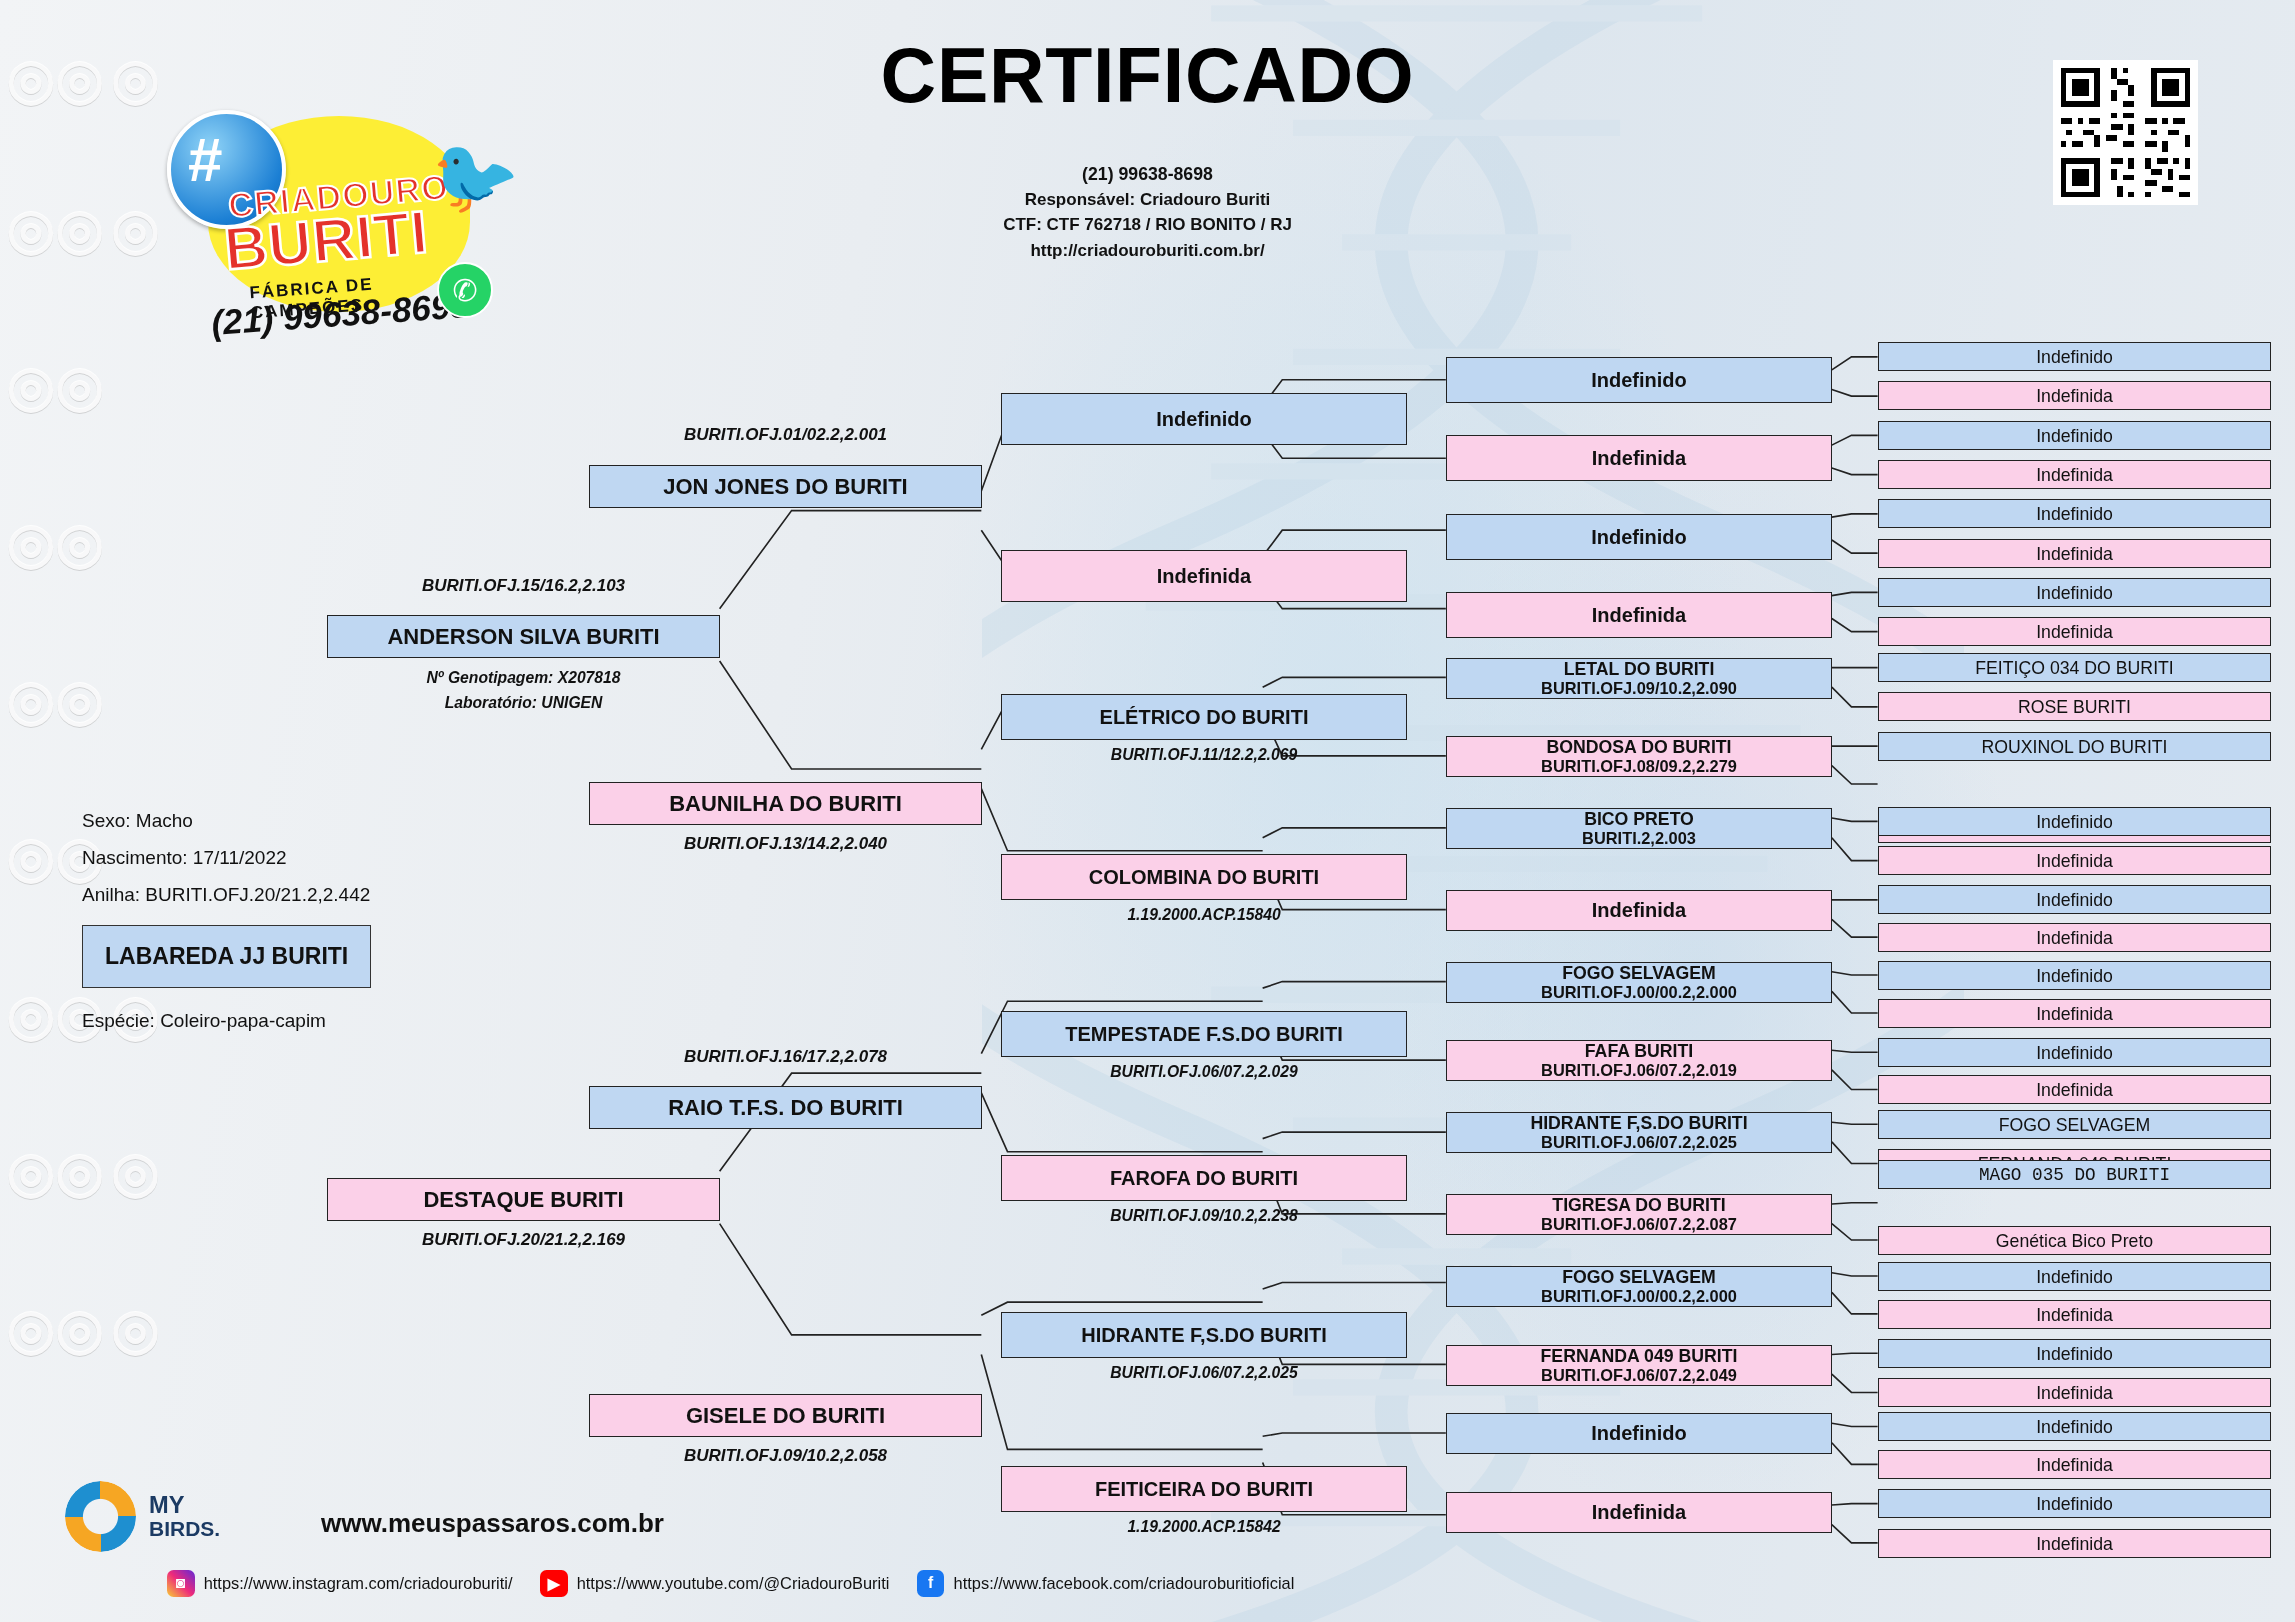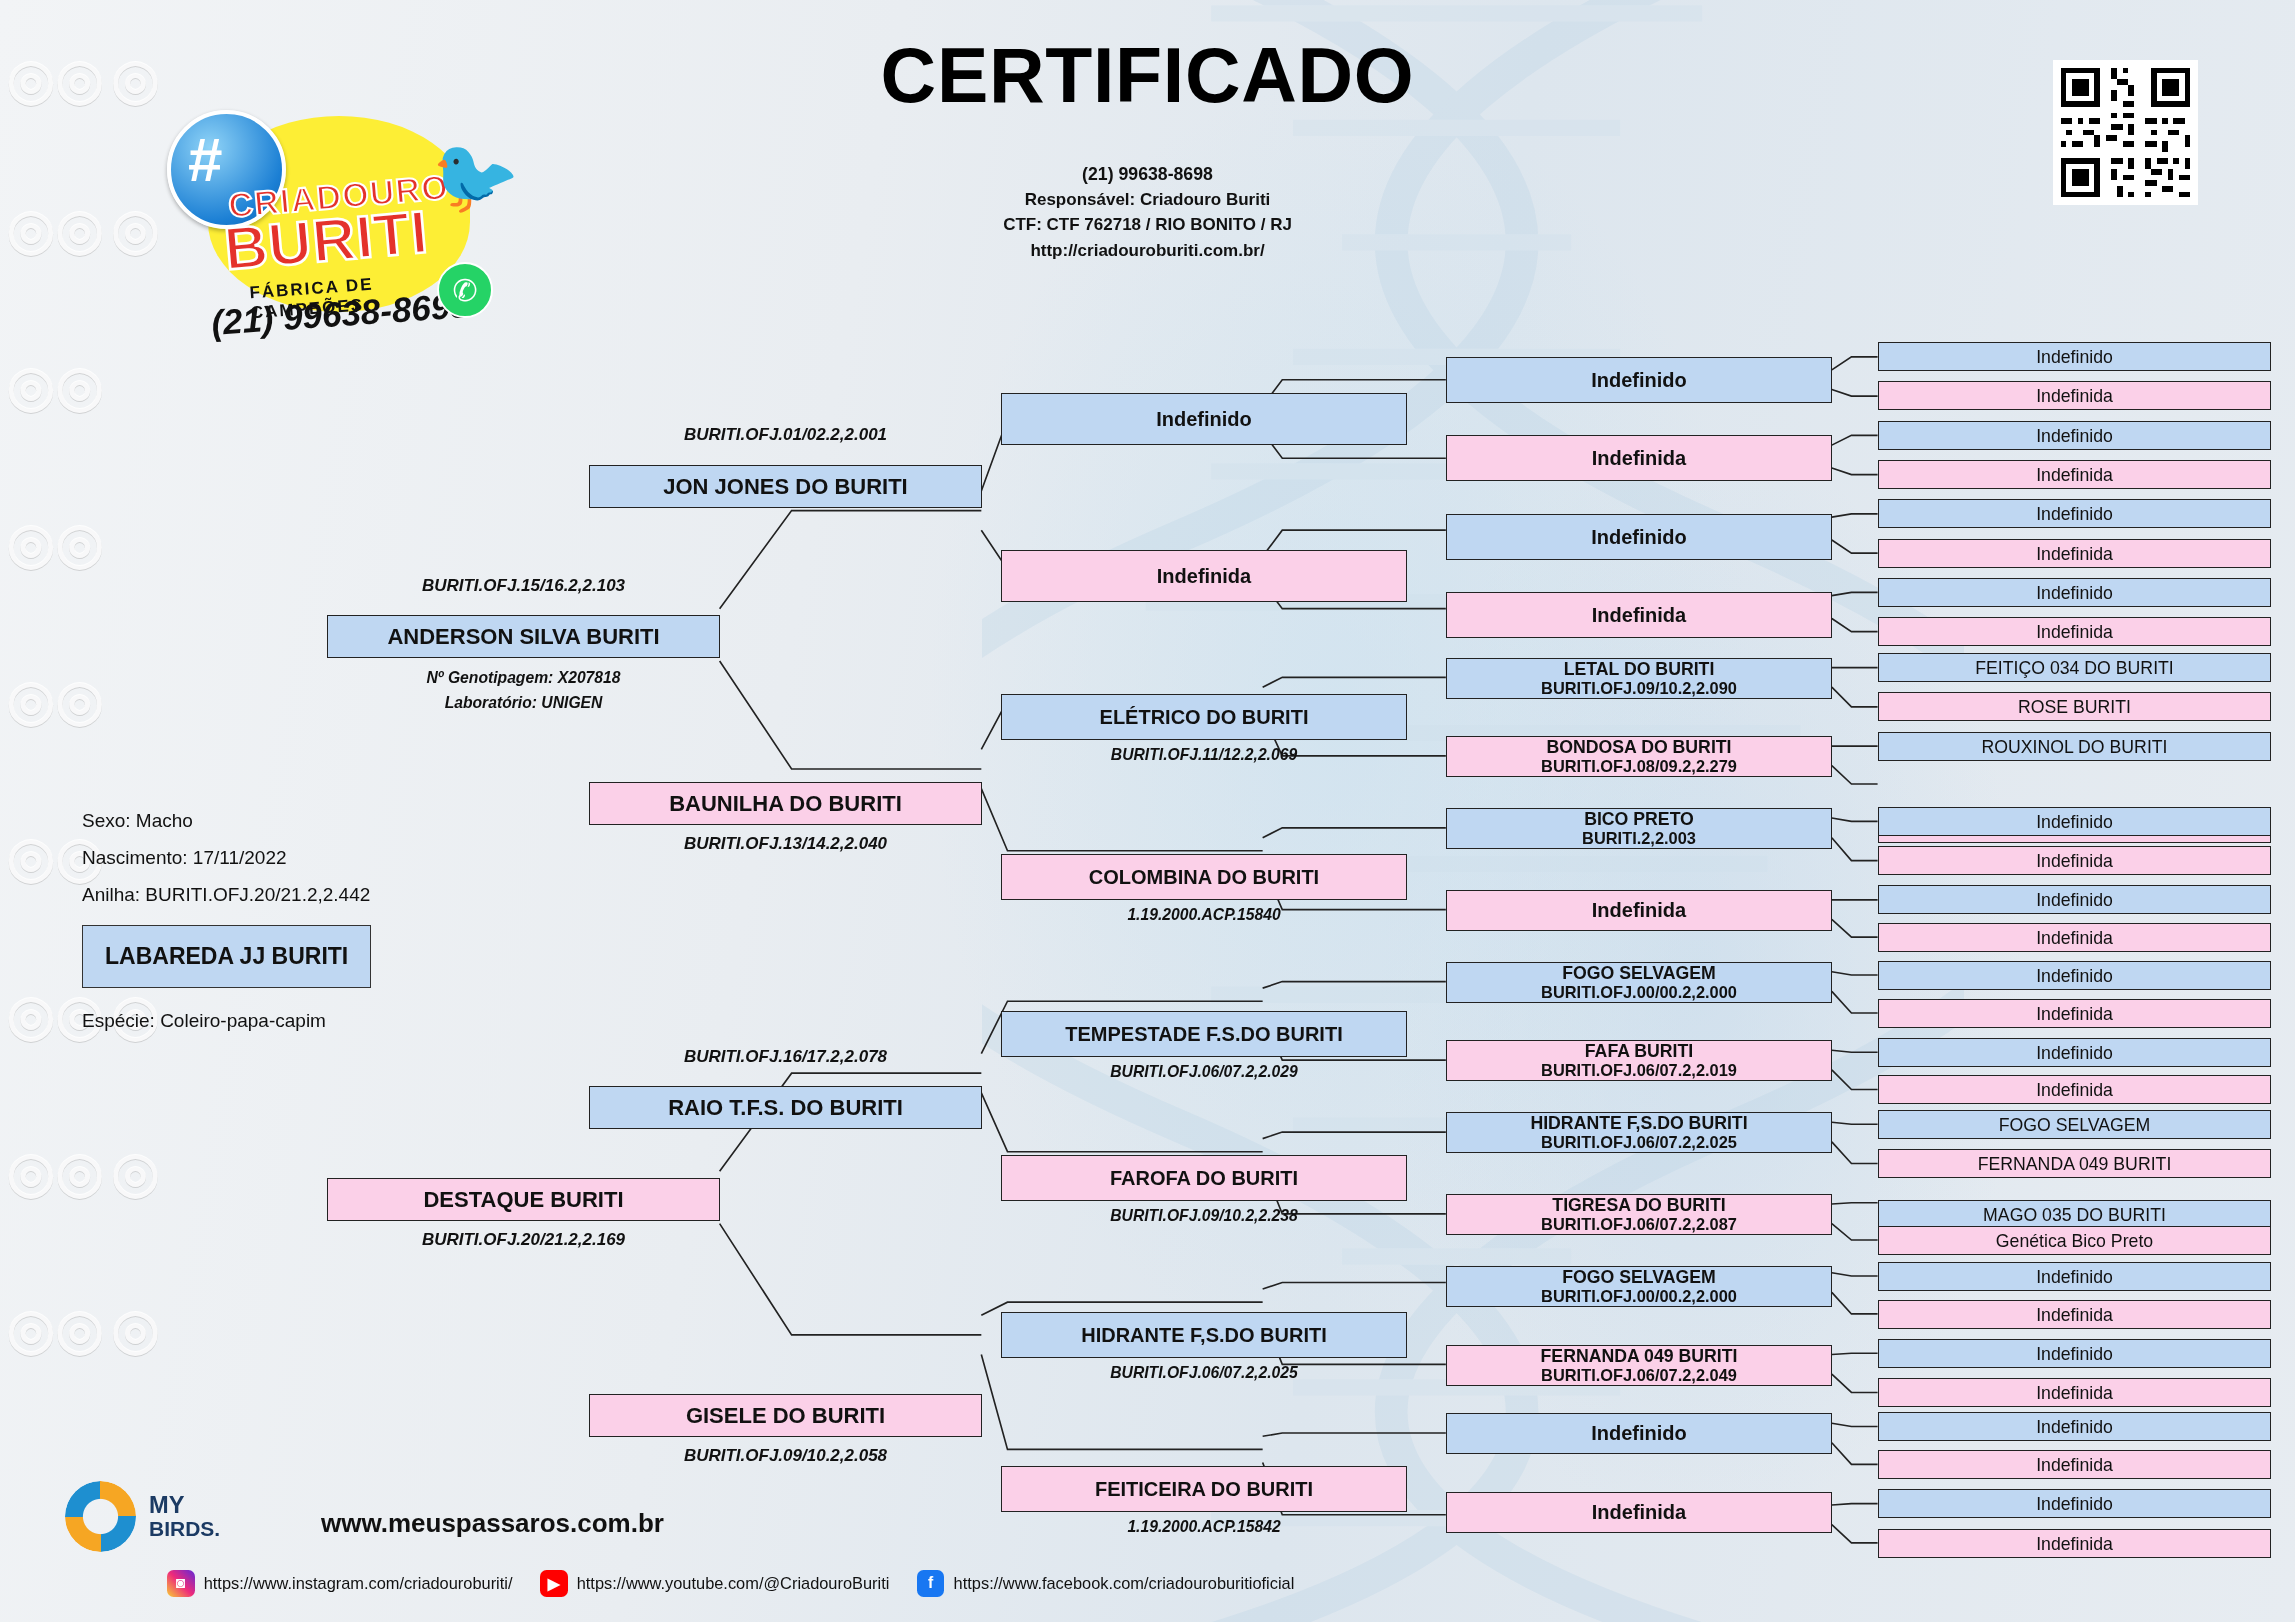--- a/index.html
+++ b/index.html
@@ -576,21 +576,21 @@
 <div class="box f g3" style="left:1878px;top:1075px;width:393px;height:29.4px;">
     <span>Indefinida</span>
   </div>
 
 <div class="box m g3" style="left:1878px;top:1110px;width:393px;height:29.4px;">
     <span>FOGO SELVAGEM</span>
   </div>
 <div class="box f g3" style="left:1878px;top:1149px;width:393px;height:29.4px;">
     <span>FERNANDA 049 BURITI</span>
   </div>
-<div class="box m g3" style="left:1878px;top:1200px;width:393px;height:29.4px;">
+<div class="box m g3" style="left:1878px;top:1160px;width:393px;height:29.4px;font-family:Liberation Mono, monospace;">
     <span>MAGO 035 DO BURITI</span>
   </div>
 <div class="box f g3" style="left:1878px;top:1226px;width:393px;height:29.4px;">
     <span>Genética Bico Preto</span>
   </div>
 
 <div class="box m g3" style="left:1878px;top:1262px;width:393px;height:29.4px;">
     <span>Indefinido</span>
   </div>
 <div class="box f g3" style="left:1878px;top:1300px;width:393px;height:29.4px;">

